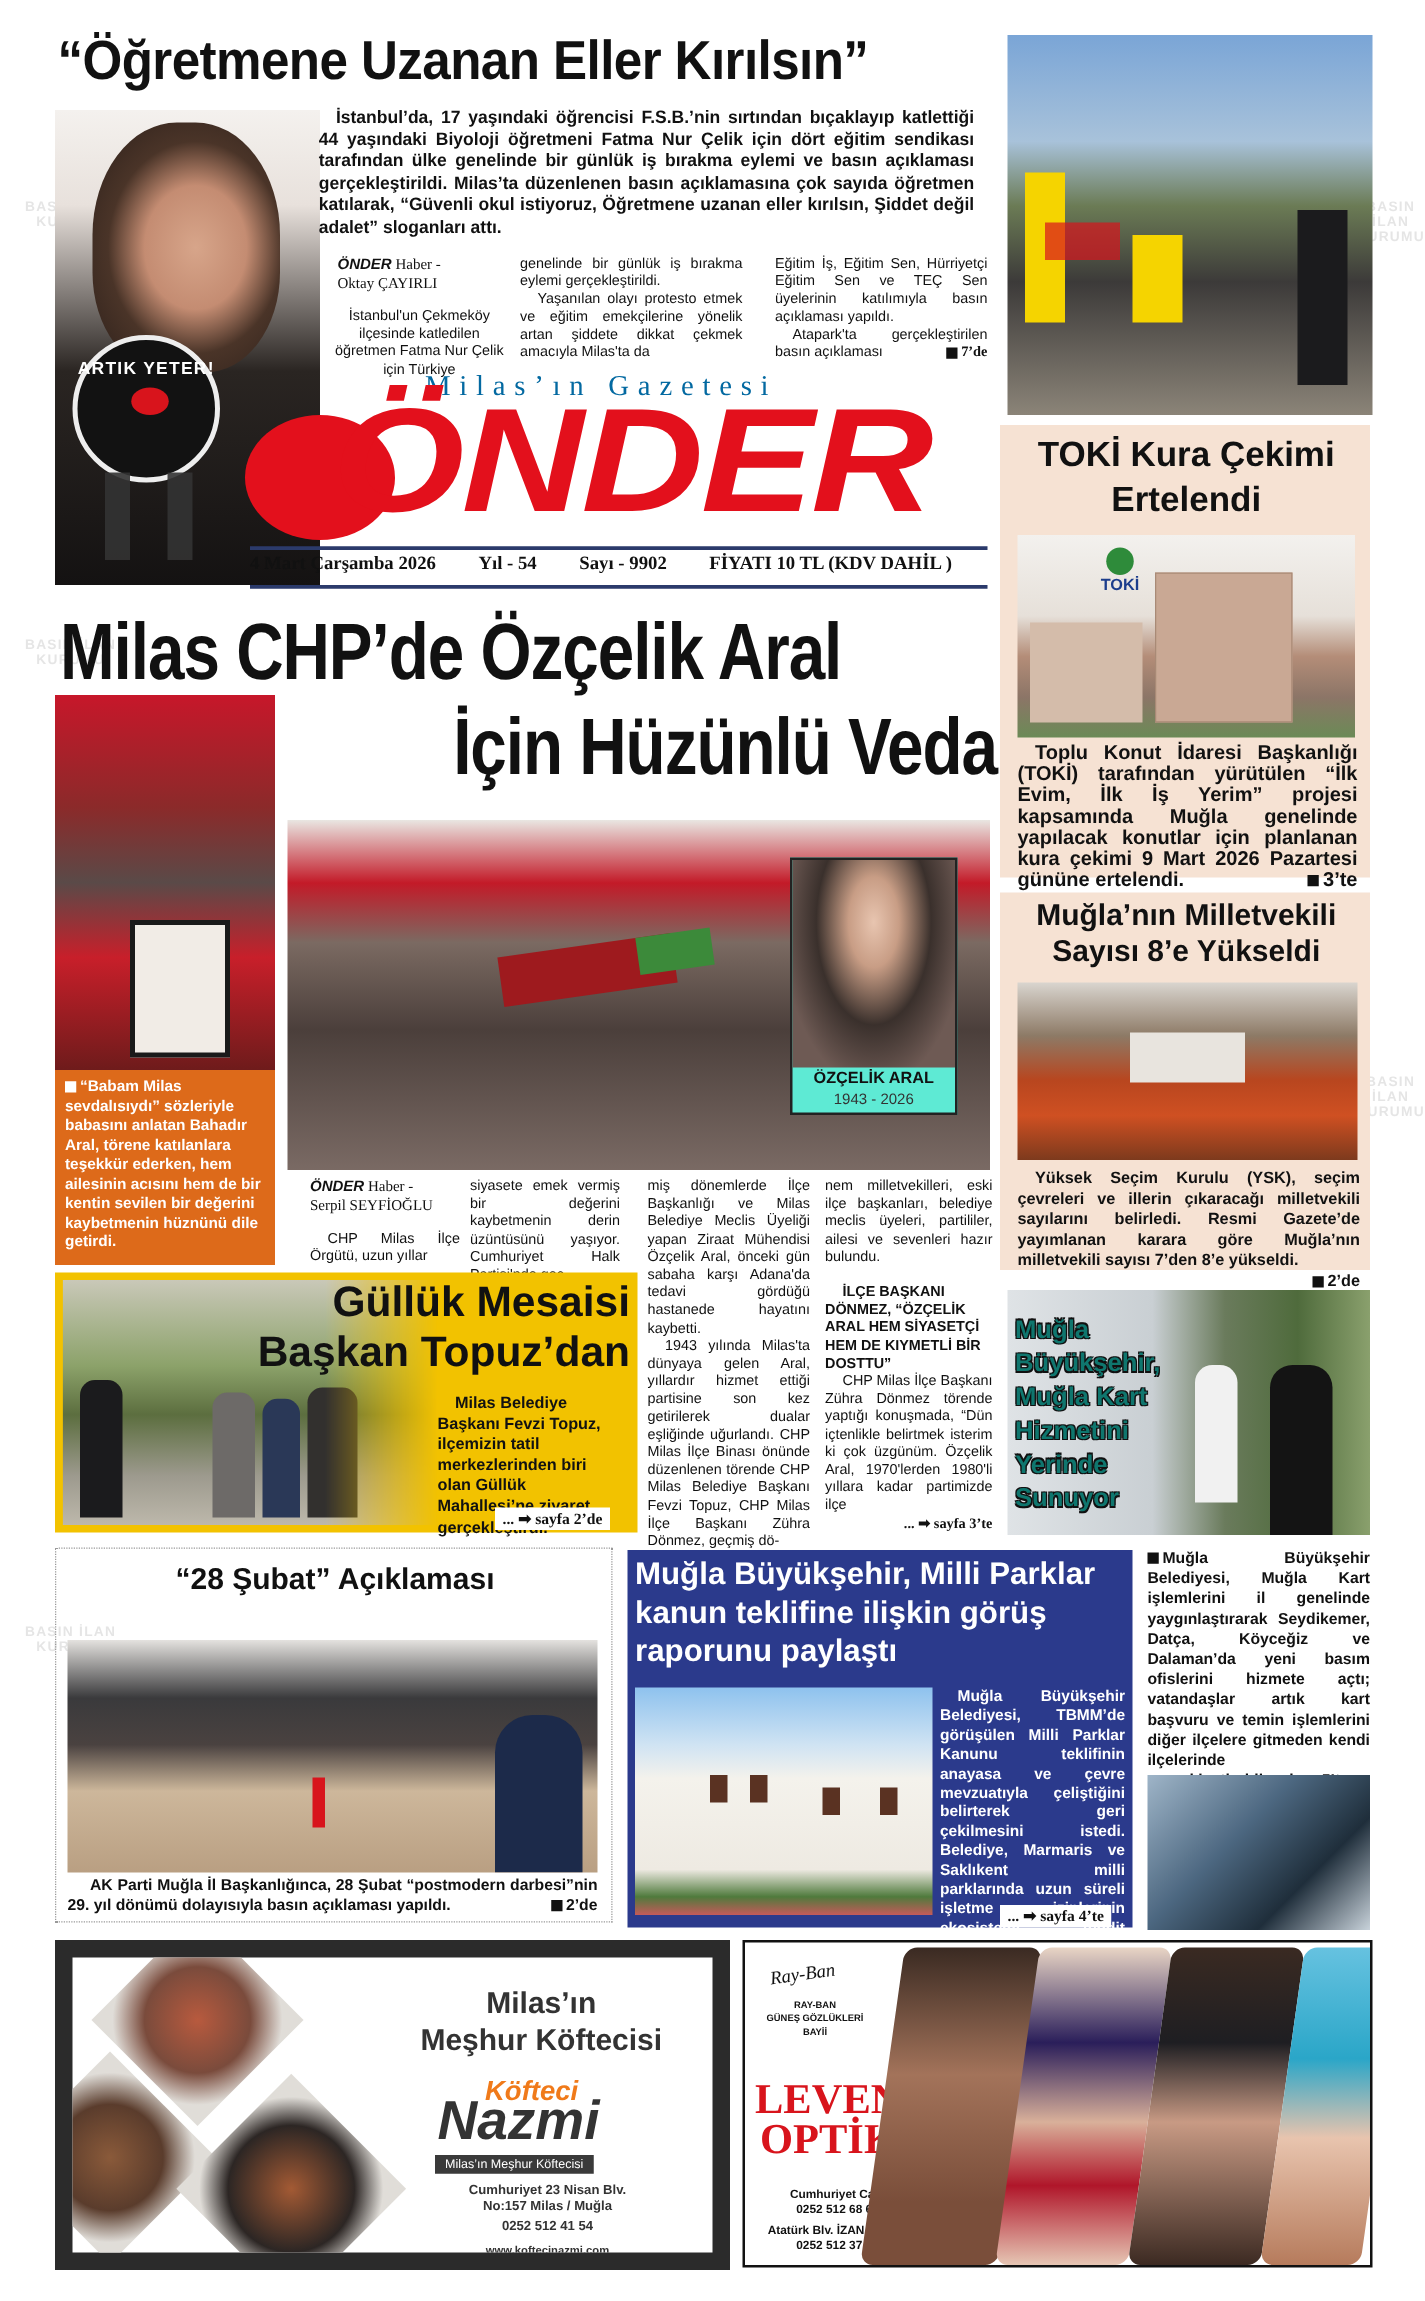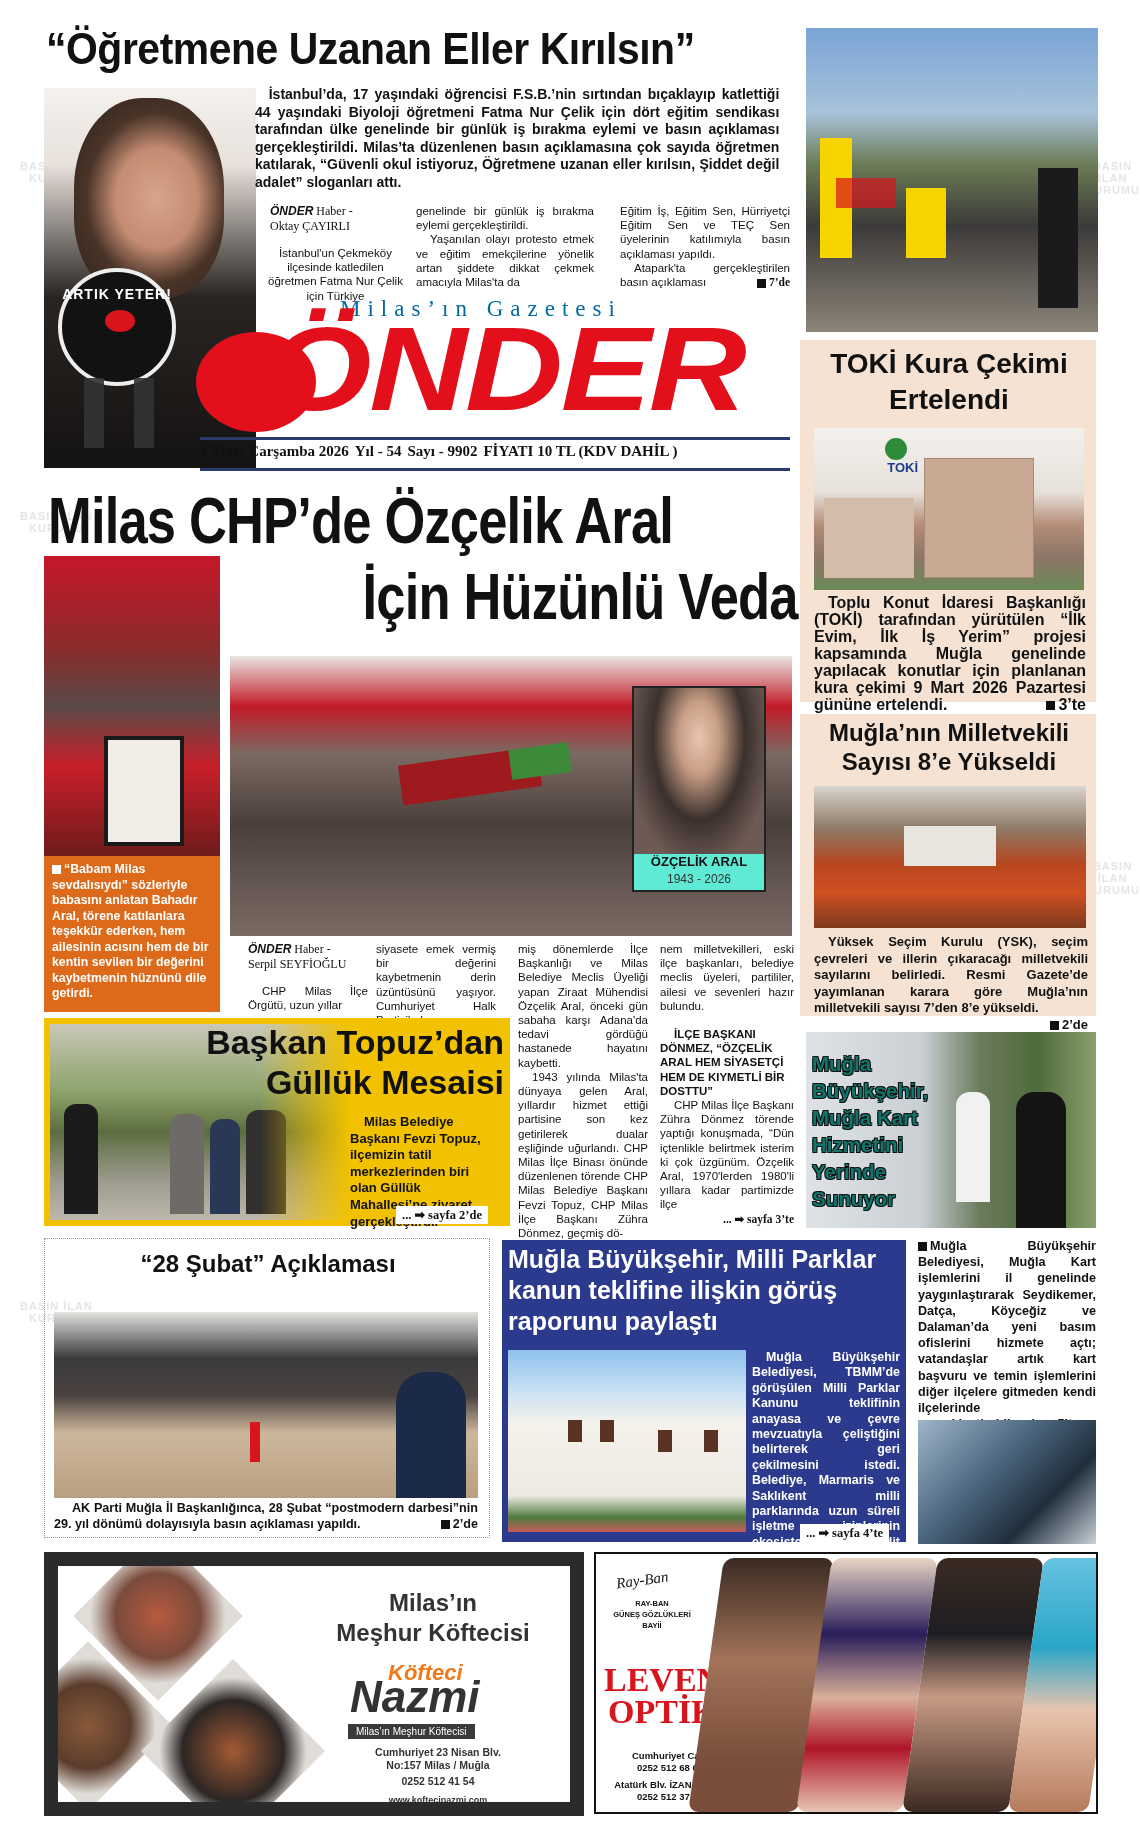--- a/index.html
+++ b/index.html
@@ -64,21 +64,21 @@
   <div style="position:absolute;right:20px;top:140px;width:40px;height:140px;background:#1b1b1d"></div>
 </div>
 
 <div class="abs serif" style="left:340px;top:296px;width:340px;font-size:23px;letter-spacing:7px;color:#0369a1;white-space:nowrap">Milas’ın Gazetesi</div>
 <div class="abs" style="left:196px;top:318px;width:600px;height:115px">
   <div style="position:absolute;left:0;top:14px;width:120px;height:100px;border-radius:50%;background:#e3101c"></div>
   <div style="position:absolute;left:70px;top:-14px;font-size:118px;font-weight:bold;font-style:italic;color:#e3101c;letter-spacing:-2px;transform:scaleX(1.15);transform-origin:left top;line-height:130px">ÖNDER</div>
 </div>
 
 <div class="abs" style="left:200px;top:437px;width:590px;height:3px;background:#2b3a6b"></div>
-<div class="abs serif b" style="left:200px;top:443px;width:590px;font-size:15px;white-space:nowrap;display:flex;gap:6px">
+<div class="abs serif b" style="left:200px;top:443px;width:590px;font-size:15px;white-space:nowrap;display:flex;gap:34px">
   <span>4 Mart Çarşamba 2026</span>
   <span>Yıl - 54</span>
   <span>Sayı - 9902</span>
   <span>FİYATI 10 TL (KDV DAHİL )</span>
 </div>
 <div class="abs" style="left:200px;top:468px;width:590px;height:3px;background:#2b3a6b"></div>
 
 <div class="abs" style="left:48px;top:484px;width:750px;height:150px">
   <div style="position:absolute;left:0;top:0;font-size:64px;font-weight:bold;white-space:nowrap;transform:scaleX(.82);transform-origin:left top;letter-spacing:-1px">Milas CHP’de Özçelik Aral</div>
   <div style="position:absolute;right:0;top:76px;font-size:64px;font-weight:bold;white-space:nowrap;transform:scaleX(.82);transform-origin:right top;letter-spacing:-1px">İçin Hüzünlü Veda</div>
@@ -118,21 +118,21 @@
   <div class="b" style="margin-top:14px;text-align:left;text-indent:14px">İLÇE BAŞKANI DÖNMEZ, “ÖZÇELİK ARAL HEM SİYASETÇİ HEM DE KIYMETLİ BİR DOSTTU”</div>
   <div class="ind">CHP Milas İlçe Başkanı Zühra Dönmez törende yaptığı konuşmada, “Dün içtenlikle belirtmek isterim ki çok üzgünüm. Özçelik Aral, 1970'lerden 1980'li yıllara kadar partimizde ilçe</div>
   <div class="ref" style="text-align:right">
     <span>...</span> <span>➡</span> <span>sayfa 3’te</span>
   </div>
 </div>
 
 <div class="abs" style="left:800px;top:340px;width:296px;height:362px;background:#f6e2d3"></div>
 <div class="abs b" style="left:808px;top:346px;width:282px;text-align:center;font-size:28px;line-height:36px">TOKİ Kura Çekimi Ertelendi</div>
 <div class="photo" style="left:814px;top:428px;width:270px;height:162px;background:linear-gradient(180deg,#f3f1ee 0%,#e6e0d9 40%,#b48d78 60%,#8c7567 80%,#6b8a56 100%)">
-  <div style="position:absolute;left:60px;top:10px;width:44px;height:48px;text-align:right">
+  <div style="position:absolute;left:60px;top:10px;width:44px;height:48px;text-align:center">
     <div style="width:22px;height:22px;margin:0 auto;border-radius:50%;background:#2e8b3a"></div>
     <div style="font-weight:bold;color:#1c3d8c;font-size:13px">TOKİ</div>
   </div>
   <div style="position:absolute;left:110px;top:30px;width:110px;height:120px;background:#c9a894;border:1px solid #a98a76"></div>
   <div style="position:absolute;left:10px;top:70px;width:90px;height:80px;background:#d4bcaa"></div>
 </div>
 <div class="abs b ind" style="left:814px;top:594px;width:272px;font-size:16px;line-height:17px;text-align:justify">
   <span>Toplu Konut İdaresi Başkanlığı (TOKİ) tarafından yürütülen “İlk Evim, İlk İş Yerim” projesi kapsamında Muğla genelinde yapılacak konutlar için planlanan kura çekimi 9 Mart 2026 Pazartesi gününe ertelendi.</span>
   <span class="ref" style="float:right;font-family:'Liberation Sans',sans-serif"><span class="sq"></span><span>3’te</span></span>
 </div>
@@ -148,22 +148,22 @@
 </div>
 
 <div class="abs" style="left:44px;top:1018px;width:466px;height:208px;background:#f2c200"></div>
 <div class="photo" style="left:50px;top:1024px;width:300px;height:196px;background:linear-gradient(180deg,#c9c8b8 0%,#8ca26a 35%,#5c6e3f 55%,#9d9a8e 80%,#bdb8ab 100%);-webkit-mask-image:linear-gradient(90deg,#000 70%,transparent 100%);mask-image:linear-gradient(90deg,#000 70%,transparent 100%)">
   <div style="position:absolute;left:14px;top:80px;width:34px;height:110px;background:#1b1b1d;border-radius:12px 12px 0 0"></div>
   <div style="position:absolute;left:120px;top:90px;width:34px;height:100px;background:#6d6a68;border-radius:12px 12px 0 0"></div>
   <div style="position:absolute;left:160px;top:95px;width:30px;height:95px;background:#2a3857;border-radius:12px 12px 0 0"></div>
   <div style="position:absolute;left:196px;top:86px;width:40px;height:104px;background:#32302e;border-radius:12px 12px 0 0"></div>
 </div>
 <div class="abs b" style="left:150px;top:1022px;width:354px;text-align:right;font-size:34px;line-height:40px">
+  <div>Güllük Mesaisi</div>
   <div>Başkan Topuz’dan</div>
-  <div>Güllük Mesaisi</div>
 </div>
 <div class="abs b" style="left:350px;top:1114px;width:148px;font-size:13px;line-height:16.6px;text-indent:14px">Milas Belediye Başkanı Fevzi Topuz, ilçemizin tatil merkezlerinden biri olan Güllük Mahallesi’ne ziyaret gerçekleştirdi.</div>
 <div class="abs boxref" style="left:396px;top:1206px">
   <span>...</span> <span>➡</span> <span>sayfa 2’de</span>
 </div>
 
 <div class="photo" style="left:806px;top:1032px;width:290px;height:196px;background:linear-gradient(90deg,#dfe3e6 0%,#c9cfd3 40%,#6a7b5c 60%,#4f6b3c 80%,#8aa06d 100%)">
   <div style="position:absolute;left:210px;top:60px;width:50px;height:136px;background:#141414;border-radius:18px 18px 0 0"></div>
   <div style="position:absolute;left:150px;top:60px;width:34px;height:110px;background:#f1f1f1;border-radius:14px 14px 0 0"></div>
 </div>

